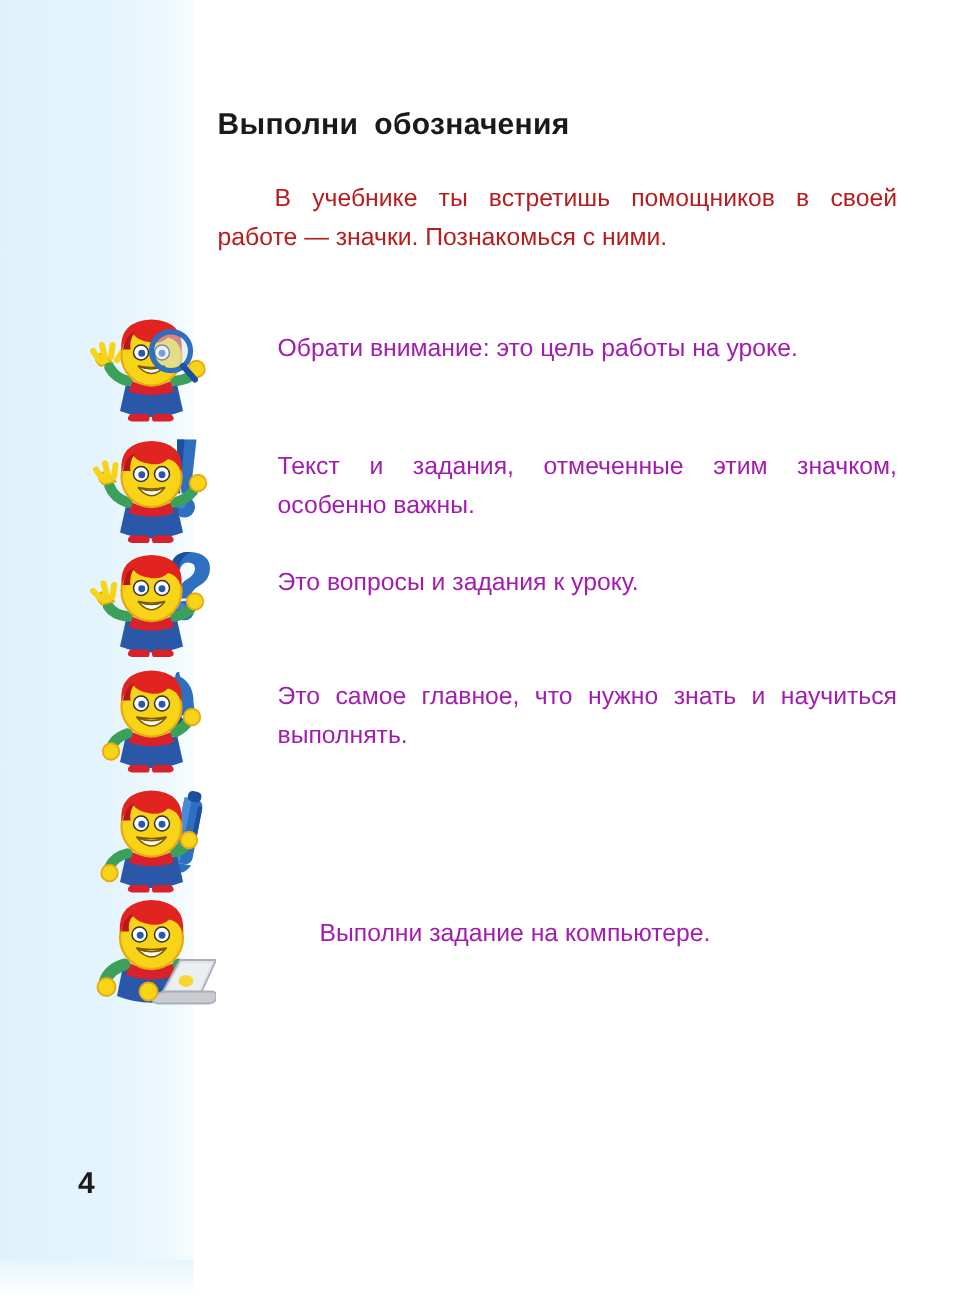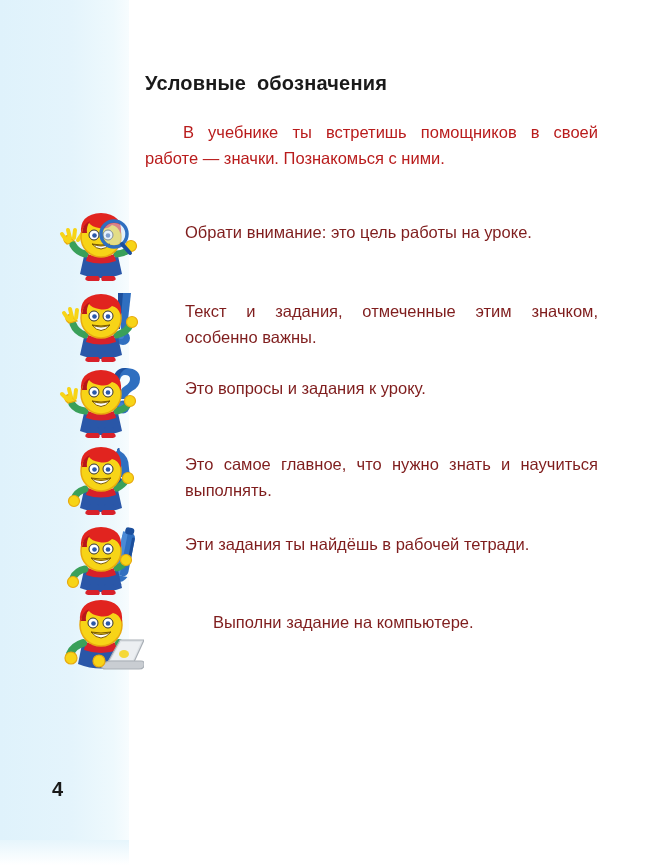--- a/index.html
+++ b/index.html
@@ -68,21 +68,21 @@
     position: absolute;
     left: 0;
     width: 650px;
   }
   .legend-text {
     position: absolute;
     left: 185px;
     width: 413px;
     font-size: 16.5px;
     line-height: 26px;
-    color: #7f1d1d;
+    color: #a21caf;
     text-align: justify;
     text-justify: inter-word;
   }
   .legend-icon {
     position: absolute;
     left: 58px;
     width: 86px;
     height: 80px;
   }
   .legend-icon svg { display: block; width: 100%; height: 100%; }
@@ -90,21 +90,21 @@
 </head>
 <body>
 
 <div class="page">
 
   <div class="side-margin"></div>
   <div class="side-margin-fade"></div>
 
   <div class="page-number">4</div>
 
-  <div class="page-title">Условные  обозначения</div>
+  <div class="page-title">Выполни  обозначения</div>
 
   <div class="intro">В учебнике ты встретишь помощников в своей работе — значки. Познакомься с ними.</div>
 
   <div class="legend-row" style="top:206px;height:78px;">
     <div class="legend-icon" style="top:0;">
       <svg viewBox="0 0 86 80">
 
         <path d="M9 38 q-5 -4 -2 -7 q3 -3 6 1 l4 4 z" fill="#f7d417" stroke="#e8a90f" stroke-width="1.2"></path>
         <path d="M8 34 l-4 -6 M12 32 l-2 -8 M16 32 l1 -8 M20 34 l4 -6" stroke="#f7d417" stroke-width="4" stroke-linecap="round"></path>
 
@@ -273,21 +273,20 @@
         <path d="M23 30 q-2 -20 20 -21 q22 1 20 21 q-3 -8 -9 -9 q-5 5 -13 3 q-7 -1 -10 -5 q-6 2 -8 11 z" fill="#e1241f"></path>
         <path d="M24 29 q1 -9 8 -12 q-4 6 -3 12 z" fill="#b8161b"></path>
         <circle cx="36" cy="31" r="5" fill="#ffffff" stroke="#333" stroke-width="1"></circle>
         <circle cx="36.5" cy="31.5" r="2.3" fill="#2a57a8"></circle>
         <circle cx="50" cy="31" r="5" fill="#ffffff" stroke="#333" stroke-width="1"></circle>
         <circle cx="50" cy="31.5" r="2.3" fill="#2a57a8"></circle>
         <path d="M33 40 q10 12 20 0 q-10 5 -20 0 z" fill="#ffffff" stroke="#7a5a00" stroke-width="1"></path>
         <path d="M33 40 q10 2 20 0" stroke="#7a5a00" stroke-width="1" fill="none"></path>
       </svg>
     </div>
-    <div class="legend-text" style="top:13px;">Эти задания ты найдёшь в рабочей тетради.</div>
   </div>
 
   <div class="legend-row" style="top:596px;height:80px;">
     <div class="legend-icon" style="top:0;">
       <svg viewBox="0 0 86 80">
 
         <path d="M24 48 q19 9 38 0 l4 20 q-23 9 -46 0 z" fill="#2a57a8"></path>
         <path d="M28 46 q15 7 30 0 l2 8 q-17 6 -34 0 z" fill="#d8212a"></path>
         <path d="M25 47 q-10 3 -13 11" stroke="#3aa05a" stroke-width="8" stroke-linecap="round" fill="none"></path>
         <path d="M61 47 q10 3 13 11" stroke="#3aa05a" stroke-width="8" stroke-linecap="round" fill="none"></path>

